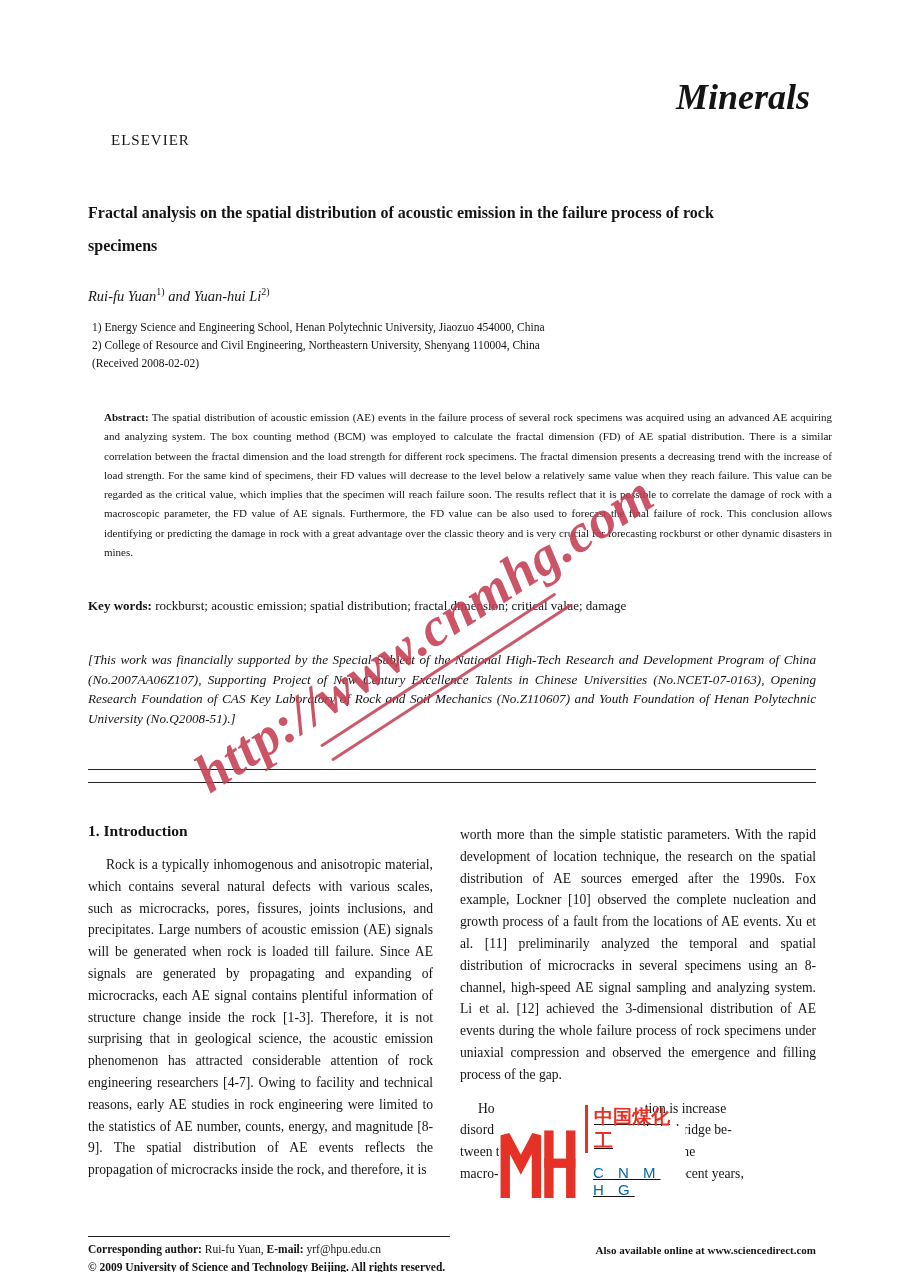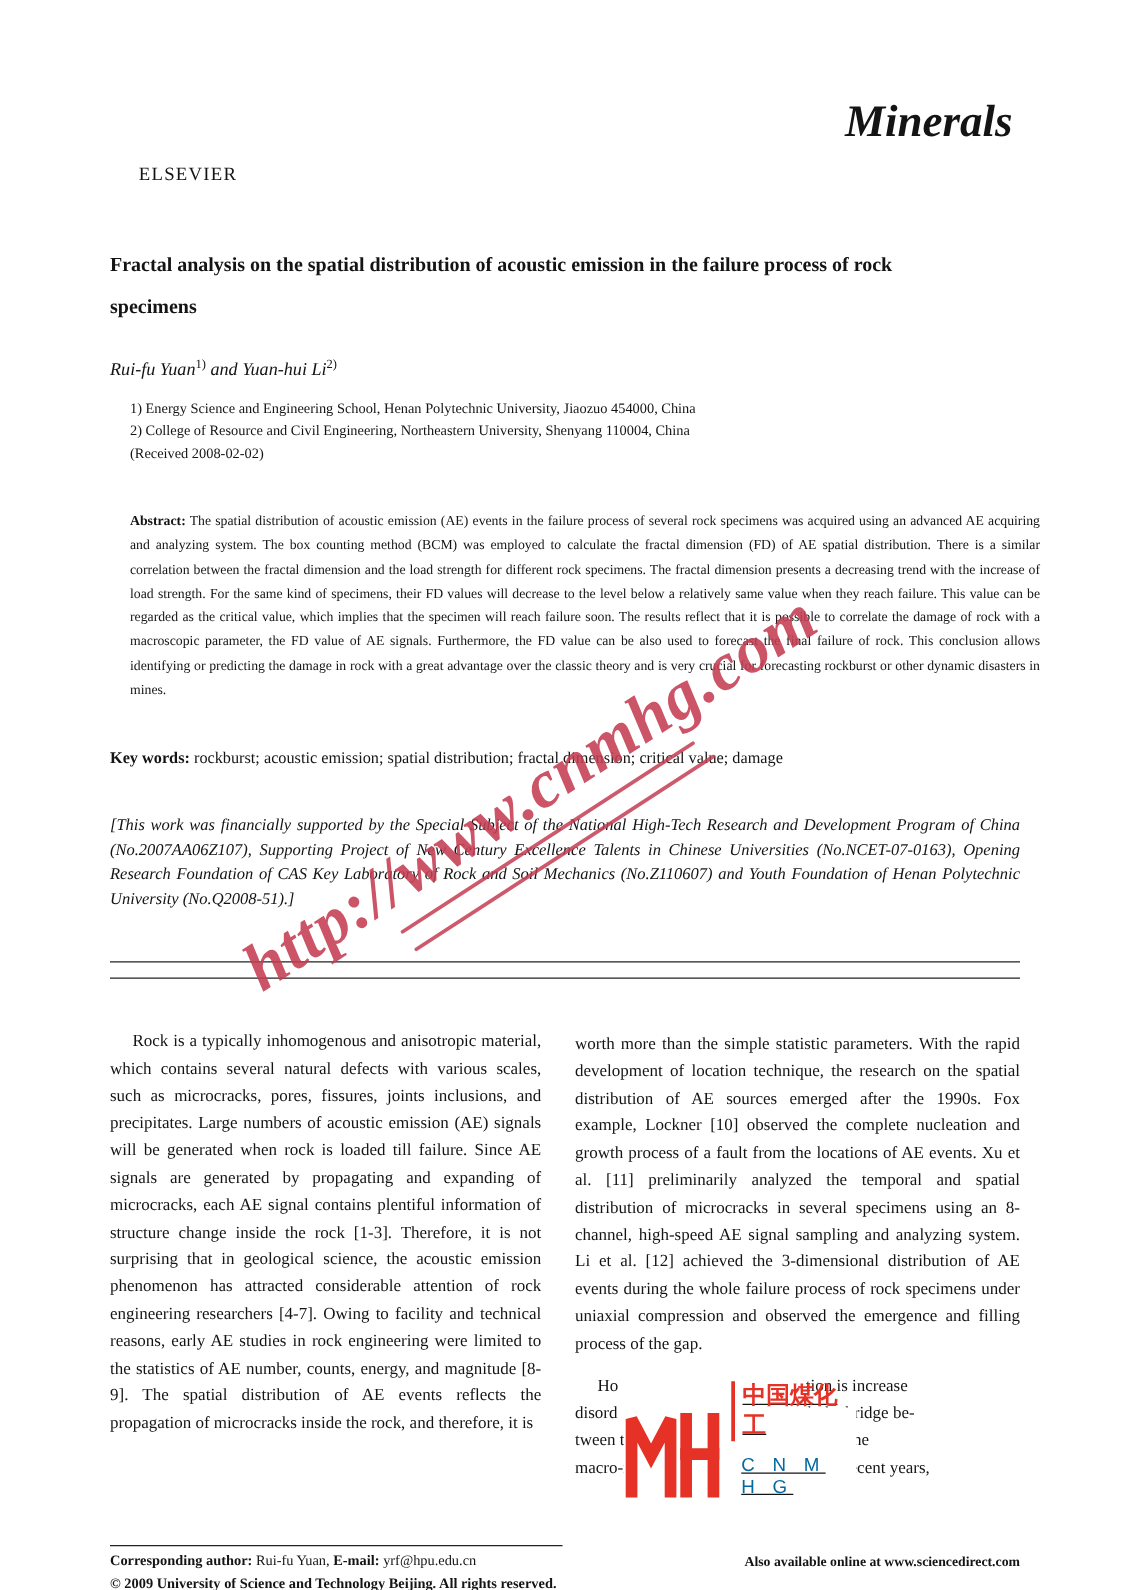--- a/index.html
+++ b/index.html
@@ -34,21 +34,21 @@
   .title {
     position: absolute; top: 196px; left: 88px; width: 680px;
     font-size: 16px; font-weight: bold; line-height: 33px;
   }
   .authors {
     position: absolute; top: 286px; left: 88px;
     font-style: italic; font-size: 14.5px;
   }
   .authors sup { font-size: 10px; font-style: normal; }
   .affils {
-    position: absolute; top: 318px; left: 104px;
+    position: absolute; top: 318px; left: 92px;
     font-size: 11.5px; line-height: 18px;
   }
 
   
   .abstract {
     position: absolute; top: 408px; left: 104px; width: 728px;
     font-size: 11px; line-height: 19.3px; text-align: justify;
   }
   .keywords {
     position: absolute; top: 598px; left: 88px; width: 728px;
@@ -142,20 +142,21 @@
   <p class="abstract"><span class="lbl">Abstract:</span> <span>The spatial distribution of acoustic emission (AE) events in the failure process of several rock specimens was acquired using an advanced AE acquiring and analyzing system. The box counting method (BCM) was employed to calculate the fractal dimension (FD) of AE spatial distribution. There is a similar correlation between the fractal dimension and the load strength for different rock specimens. The fractal dimension presents a decreasing trend with the increase of load strength. For the same kind of specimens, their FD values will decrease to the level below a relatively same value when they reach failure. This value can be regarded as the critical value, which implies that the specimen will reach failure soon. The results reflect that it is possible to correlate the damage of rock with a macroscopic parameter, the FD value of AE signals. Furthermore, the FD value can be also used to forecast the final failure of rock. This conclusion allows identifying or predicting the damage in rock with a great advantage over the classic theory and is very crucial for forecasting rockburst or other dynamic disasters in mines.</span></p>
 
   <p class="keywords"><span class="lbl">Key words:</span> <span>rockburst; acoustic emission; spatial distribution; fractal dimension; critical value; damage</span></p>
 
   <p class="funding">[This work was financially supported by the Special Subject of the National High-Tech Research and Development Program of China (No.2007AA06Z107), Supporting Project of New Century Excellence Talents in Chinese Universities (No.NCET-07-0163), Opening Research Foundation of CAS Key Laboratory of Rock and Soil Mechanics (No.Z110607) and Youth Foundation of Henan Polytechnic University (No.Q2008-51).]</p>
 
   <div class="rule rule-a"></div>
   <div class="rule rule-b"></div>
 
   <div class="col col-left">
+    <h2 class="section-heading">1. Introduction</h2>
     <p class="body-para">Rock is a typically inhomogenous and anisotropic material, which contains several natural defects with various scales, such as microcracks, pores, fissures, joints inclusions, and precipitates. Large numbers of acoustic emission (AE) signals will be generated when rock is loaded till failure. Since AE signals are generated by propagating and expanding of microcracks, each AE signal contains plentiful information of structure change inside the rock [1-3]. Therefore, it is not surprising that in geological science, the acoustic emission phenomenon has attracted considerable attention of rock engineering researchers [4-7]. Owing to facility and technical reasons, early AE studies in rock engineering were limited to the statistics of AE number, counts, energy, and magnitude [8-9]. The spatial distribution of AE events reflects the propagation of microcracks inside the rock, and therefore, it is</p>
   </div>
 
   <div class="col col-right">
     <p class="body-para noindent">worth more than the simple statistic parameters. With the rapid development of location technique, the research on the spatial distribution of AE sources emerged after the 1990s. Fox example, Lockner [10] observed the complete nucleation and growth process of a fault from the locations of AE events. Xu et al. [11] preliminarily analyzed the temporal and spatial distribution of microcracks in several specimens using an 8-channel, high-speed AE signal sampling and analyzing system. Li et al. [12] achieved the 3-dimensional distribution of AE events during the whole failure process of rock specimens under uniaxial compression and observed the emergence and filling process of the gap.</p>
     <p class="body-para para2"><span class="p2-indent">Ho</span><span class="gap g1"></span><span>tion is increase</span><br><span>disord</span><span class="gap g2"></span><span>h the bridge be-</span><br><span>tween the distribution of AE events and the</span><br><span>macro-mechanical behavior of rock. In recent years,</span></p>
   </div>
 
   <div class="watermark" style="color:#c43d52;">http://www.cnmhg.com</div>
   <div class="wm-stroke s1" style="background:#c43d52;"></div>

